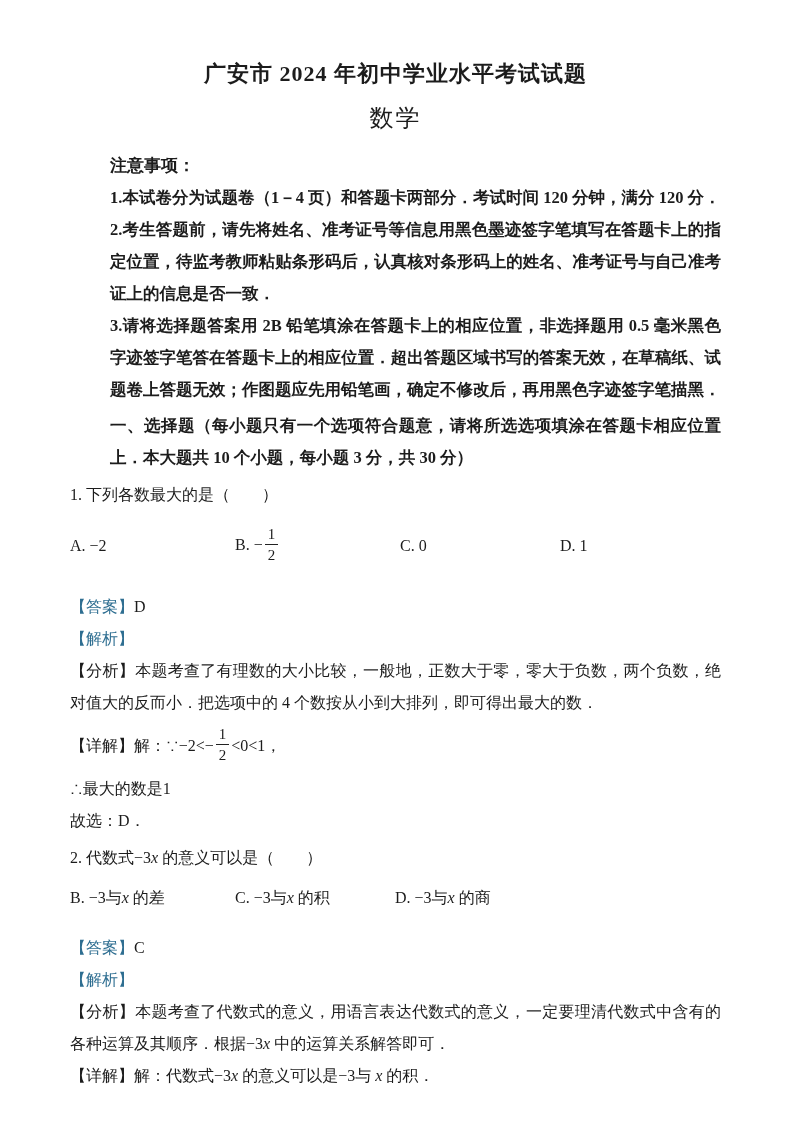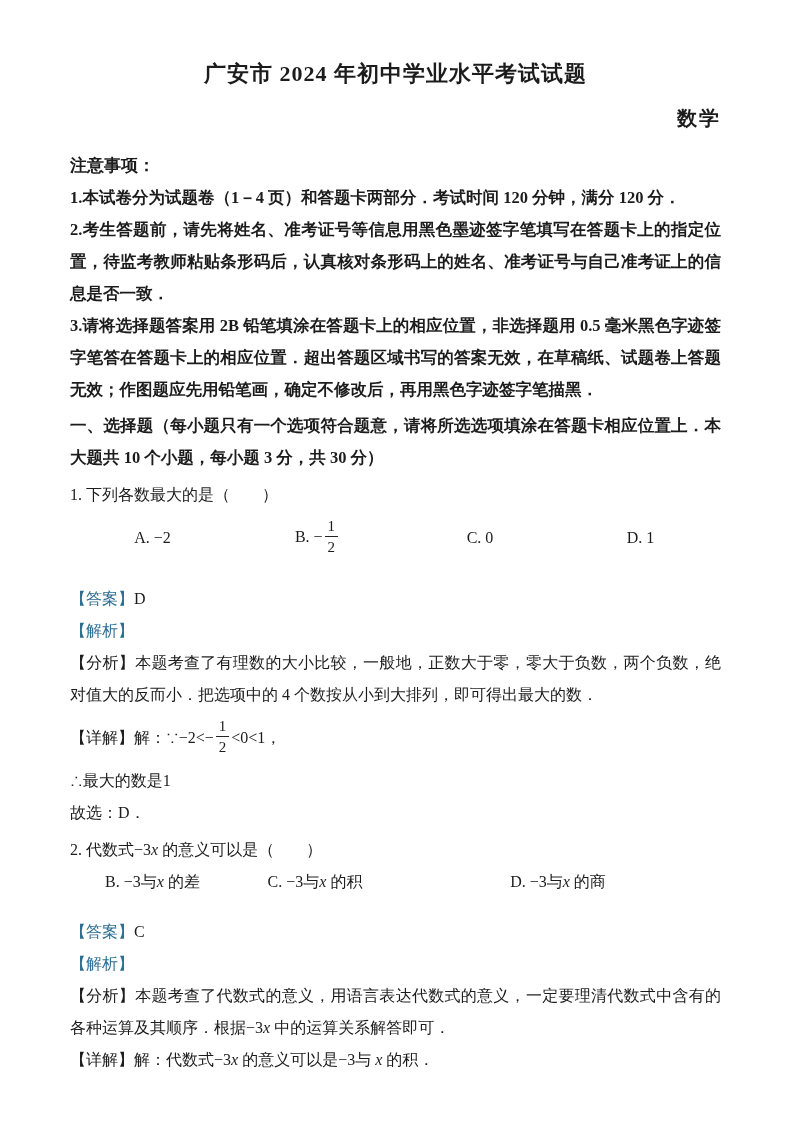--- a/index.html
+++ b/index.html
@@ -7,29 +7,29 @@
   body{
     width:793px;height:1122px;background:#ffffff;overflow:hidden;
     font-family:"Liberation Serif","DejaVu Serif",serif;
     color:var(--ink);
   }
   .page{box-sizing:border-box;width:793px;height:1122px;padding:58px 72px 0 70px;}
   .title{
     text-align:center;font-size:22px;font-weight:bold;margin:0;line-height:32px;letter-spacing:1px;
   }
   .subtitle{
-    text-align:right;font-size:20px;font-weight:bold;margin:14px 0 0 0;line-height:28px;letter-spacing:2px;
+    text-align:center;font-size:24px;font-weight:normal;margin:14px 0 0 0;line-height:28px;letter-spacing:2px;
   }
   p{margin:0;font-size:16px;line-height:32px;text-align:justify;}
-  .bold{font-weight:bold;}
+  .bold{font-weight:bold;margin-left:40px;}
   .notice-heading{margin-top:18px;font-size:17px;}
   .notice{font-size:16.5px;}
   .section-heading{margin-top:4px;font-size:16.5px;}
   .question{margin-top:5px;}
-  .options-row{display:flex;align-items:center;margin:0 0;font-size:16px;line-height:32px;text-align:center;}
+  .options-row{display:flex;align-items:center;margin:8px 0;font-size:16px;line-height:32px;}
   .options-row .o1{width:165px;}
   .options-row .o2{width:165px;}
   .options-row .o3{width:160px;}
   .options-row .o4{flex:1;}
   .tallrow{min-height:54px;}
   .accent{color:var(--accent);}
   .mvar{font-style:italic;font-family:"Liberation Serif",serif;}
   .frac{
     display:inline-flex;flex-direction:column;align-items:center;
     vertical-align:middle;line-height:1.2;font-size:15px;margin:0 2px;position:relative;top:-2px;

